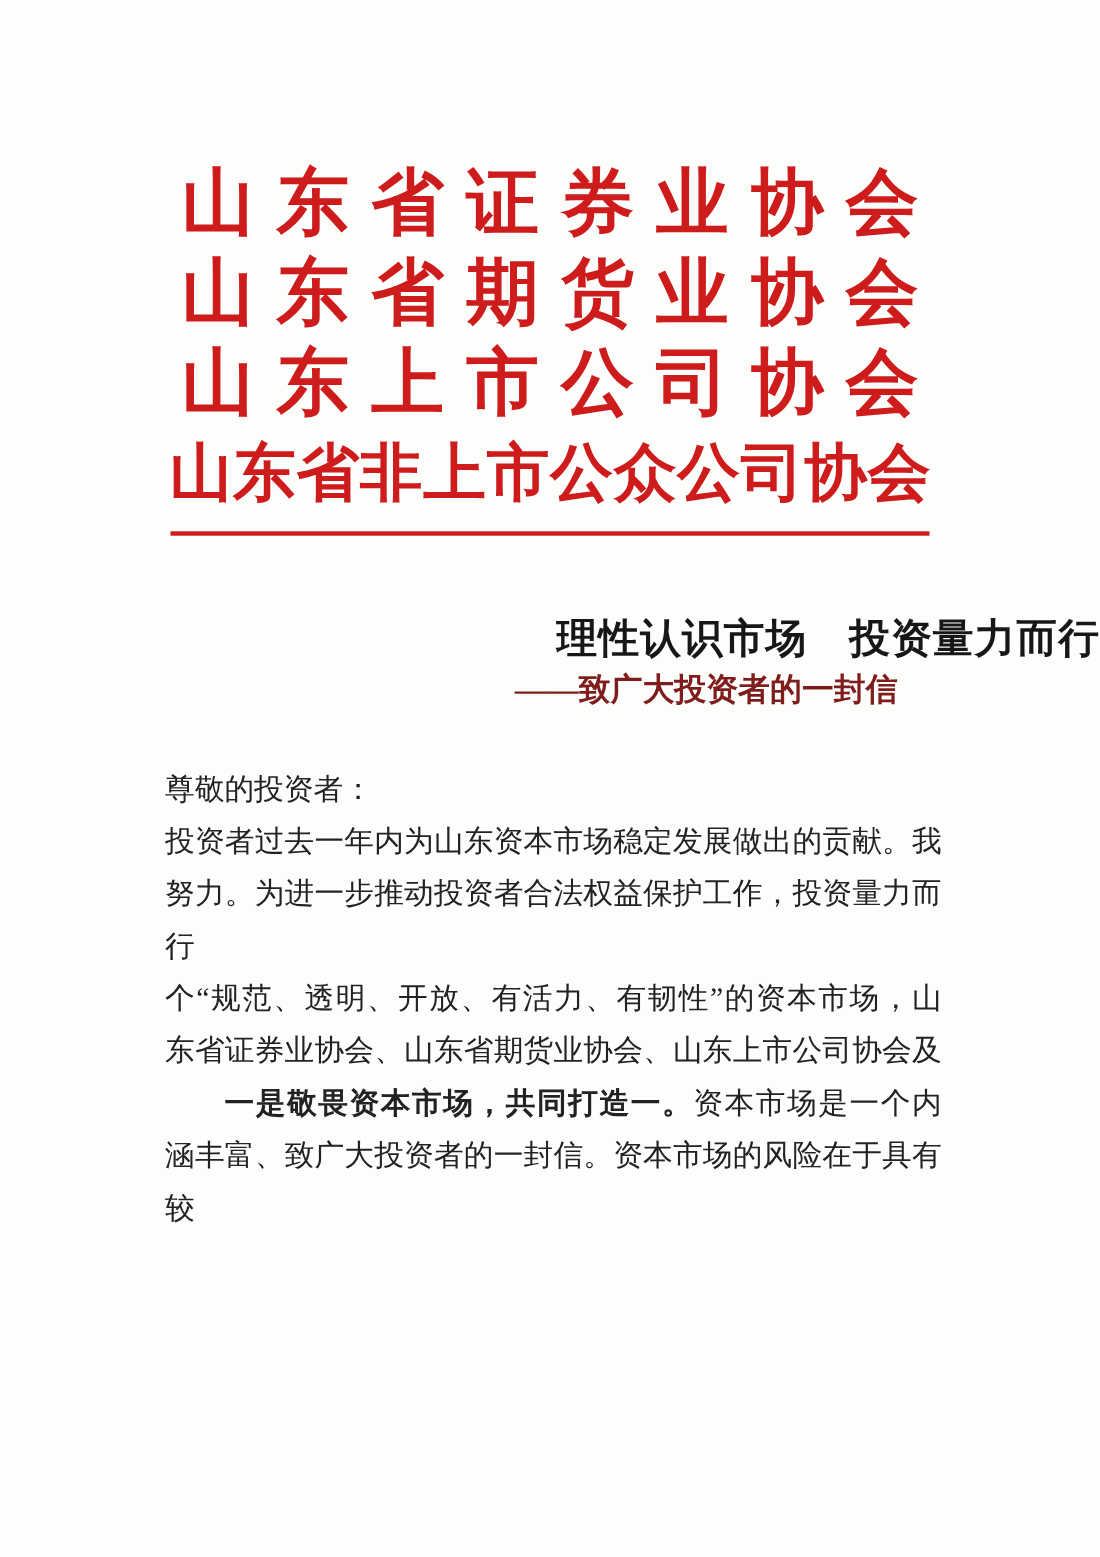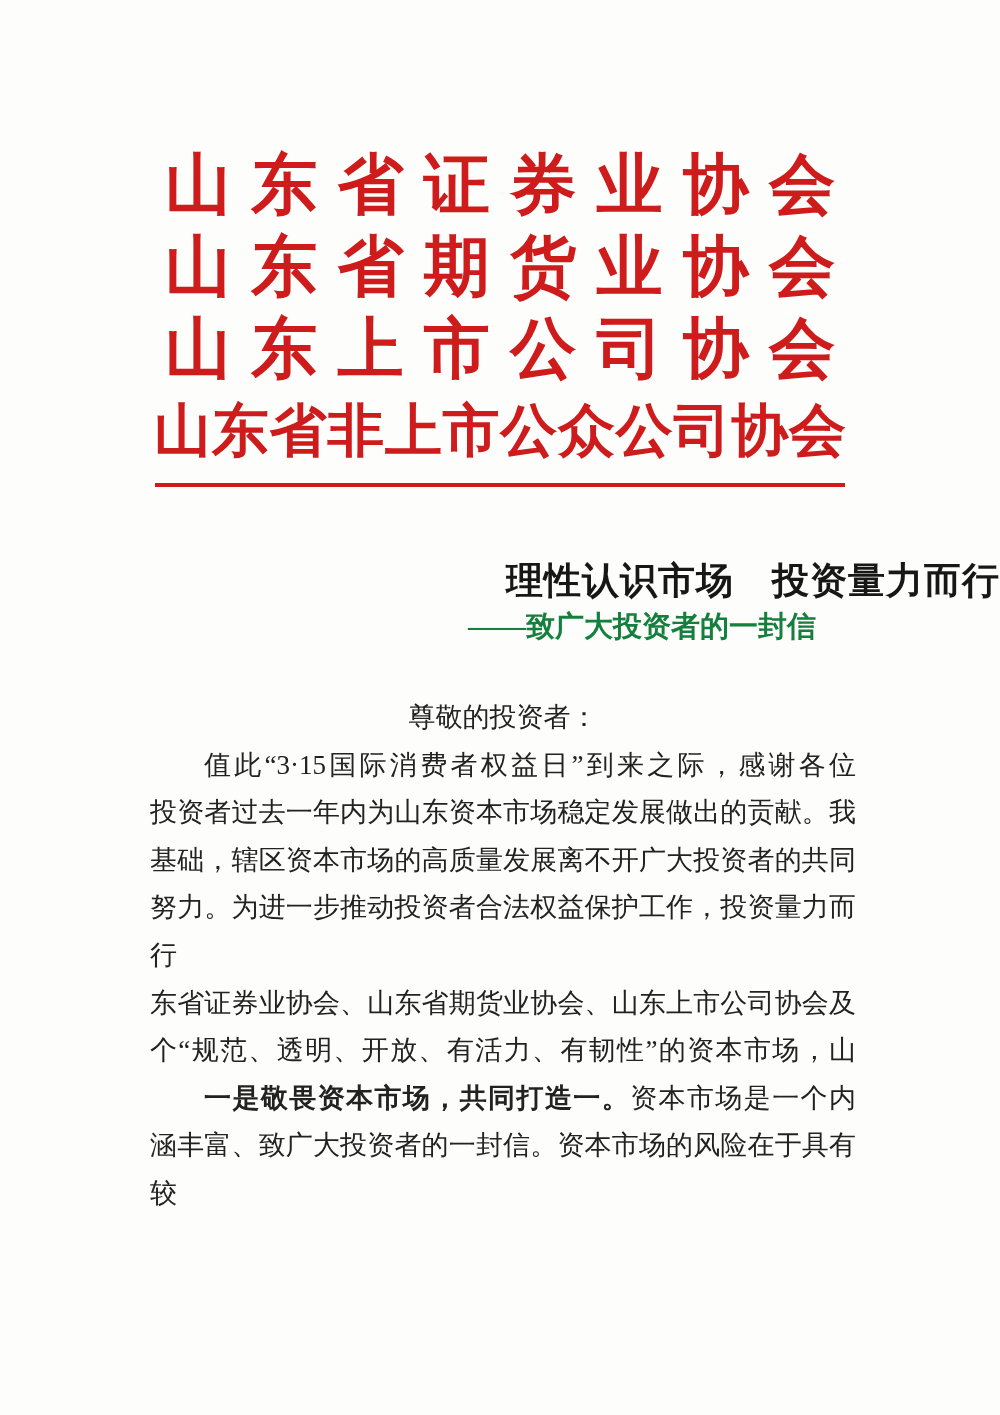--- a/index.html
+++ b/index.html
@@ -67,35 +67,35 @@
     font-weight: bold;
     color: #171717;
     letter-spacing: 1px;
   }
   .subtitle {
     position: absolute;
     top: 607px;
     right: 184px;
     font-size: 29px;
     font-weight: bold;
-    color: #15803d;
+    color: #7f1d1d;
     white-space: nowrap;
   }
 
   
   .body-text {
     position: absolute;
     top: 694px;
     left: 150px;
     width: 706px;
     font-size: 27px;
     line-height: 47.6px;
     color: #222222;
   }
-  .line { min-height: 47.6px; text-align: center; }
+  .line { min-height: 47.6px; }
   .line.indent { padding-left: 54px; }
   .line.justify {
     text-align: justify;
     text-align-last: justify;
   }
   .seg-bold { font-weight: bold; }
 </style>
 </head>
 <body>
 
@@ -149,23 +149,21 @@
   </header>
 
   <div class="rule"></div>
 
   <h1 class="title">理性认识市场　投资量力而行</h1>
 
   <div class="subtitle">——致广大投资者的一封信</div>
 
   <main class="body-text" id="body-lines">
       <div class="line"><span>尊敬的投资者：</span></div>
-      <div class="line indent justify"><span>值此“3·15国际消费者权益日”到来之际，感谢各位</span></div>
       <div class="line justify"><span>投资者过去一年内为山东资本市场稳定发展做出的贡献。我</span></div>
-      <div class="line justify"><span>基础，辖区资本市场的高质量发展离不开广大投资者的共同</span></div>
       <div class="line justify"><span>努力。为进一步推动投资者合法权益保护工作，投资量力而行</span></div>
+      <div class="line justify"><span>个“规范、透明、开放、有活力、有韧性”的资本市场，山</span></div>
       <div class="line justify"><span>东省证券业协会、山东省期货业协会、山东上市公司协会及</span></div>
-      <div class="line justify"><span>个“规范、透明、开放、有活力、有韧性”的资本市场，山</span></div>
       <div class="line indent justify"><span class="seg-bold">一是敬畏资本市场，共同打造一。</span><span>资本市场是一个内</span></div>
       <div class="line justify"><span>涵丰富、致广大投资者的一封信。资本市场的风险在于具有较</span></div>
     </main>
 
 </div>
 
 </body></html>

